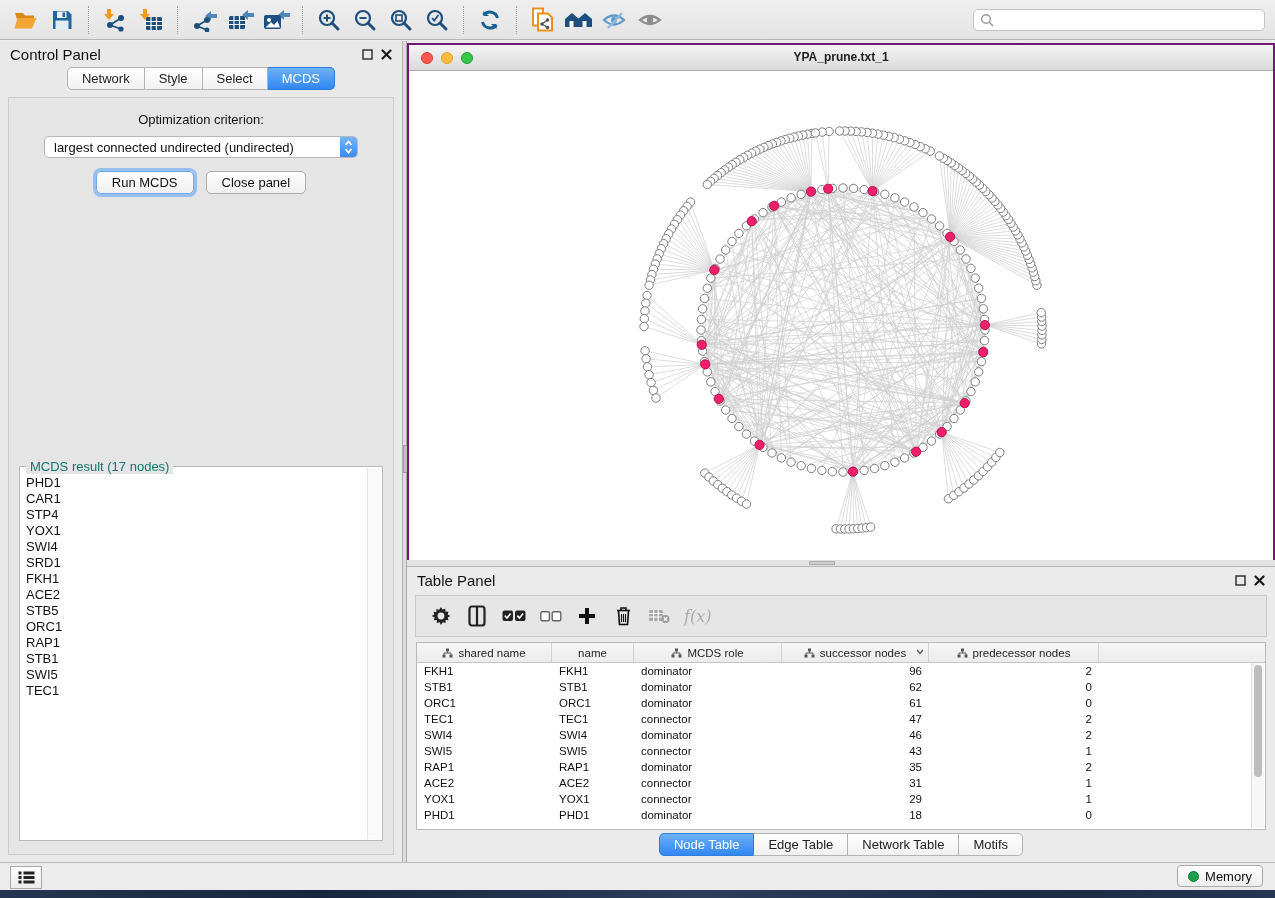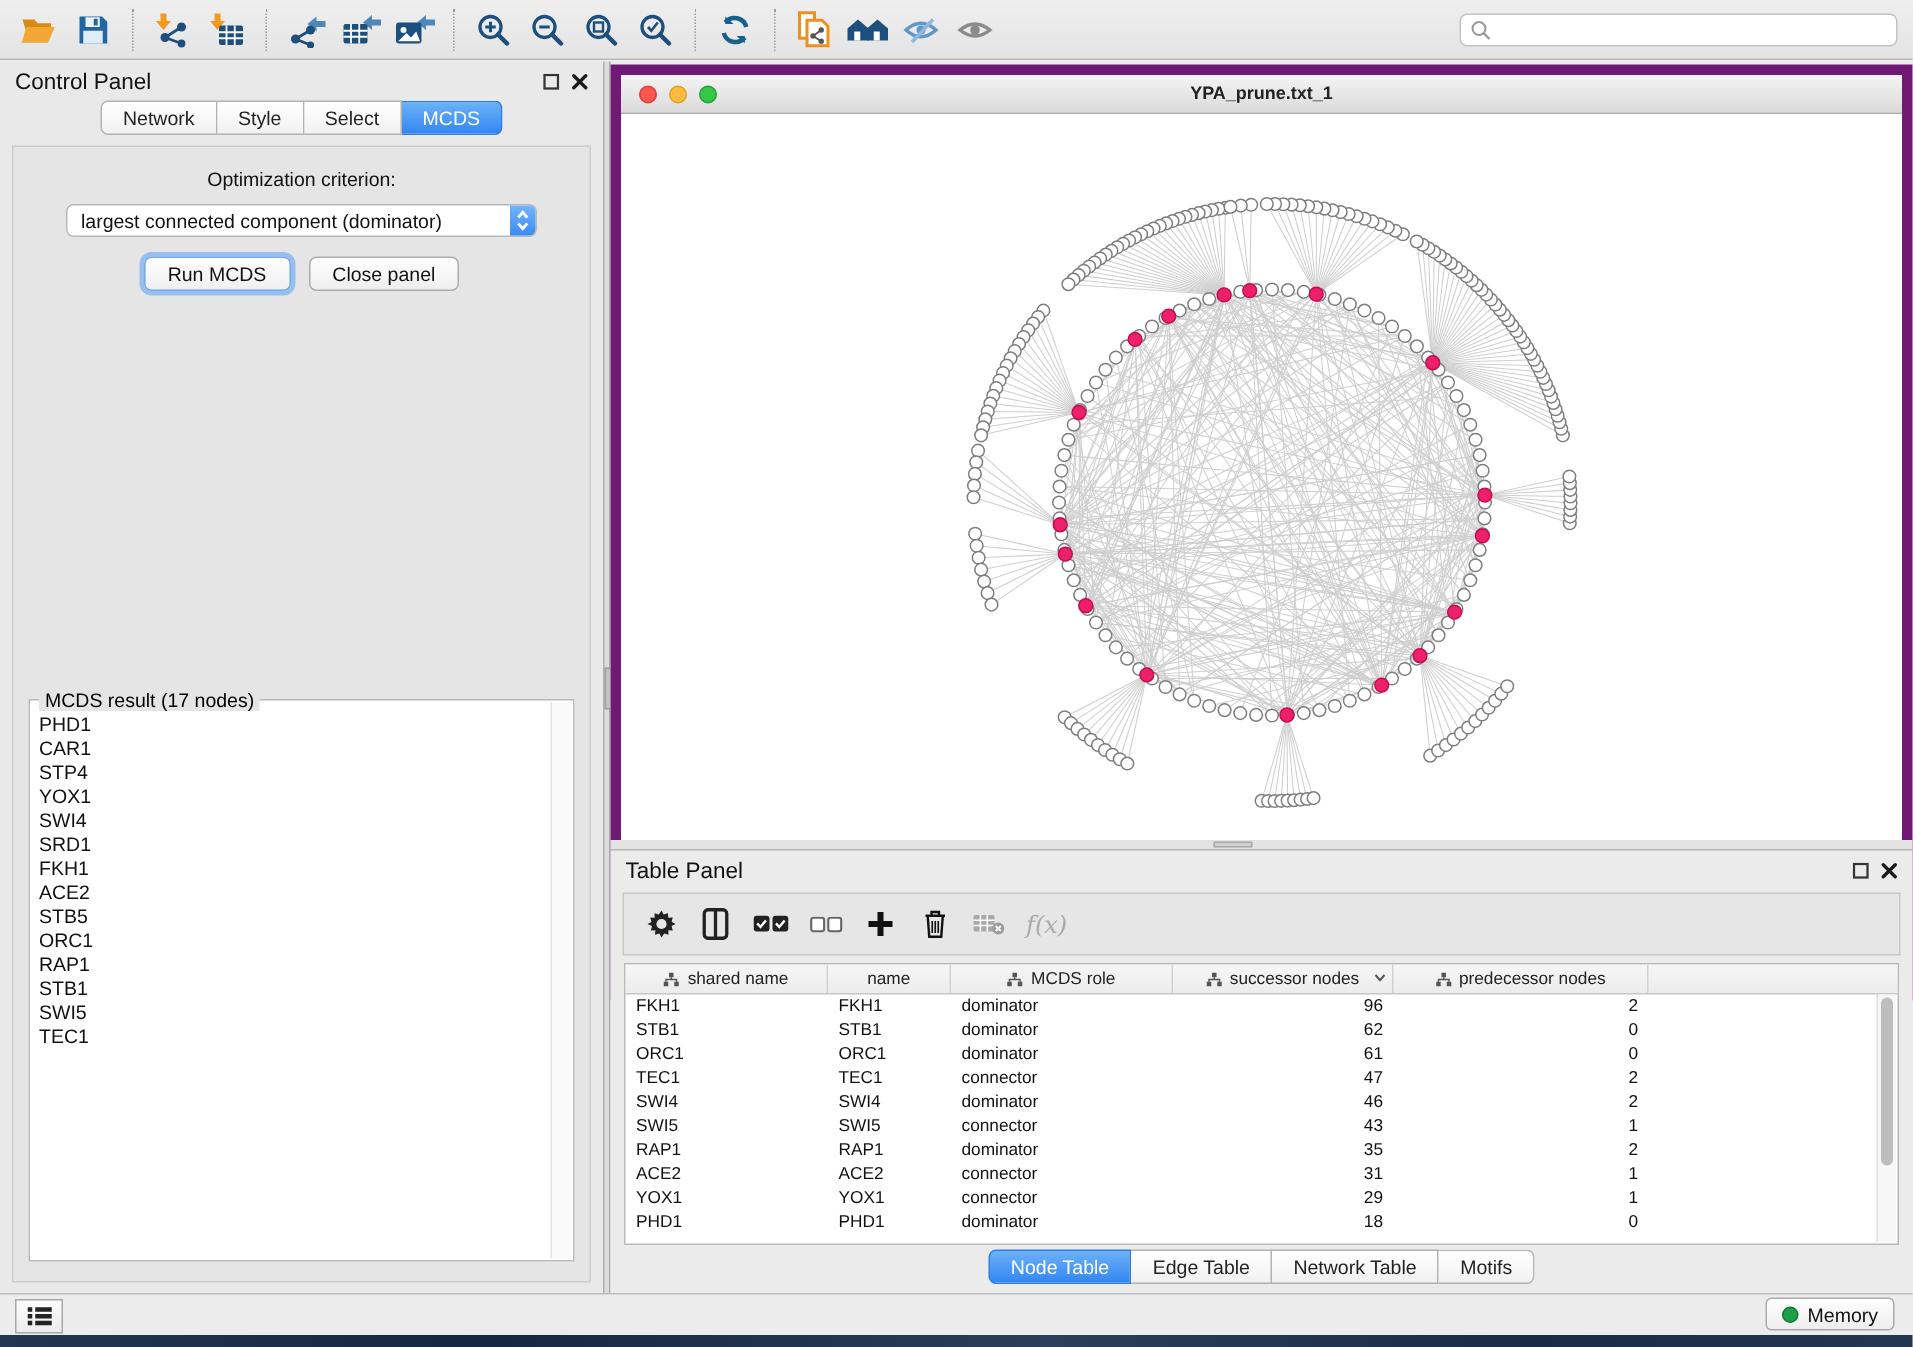--- a/index.html
+++ b/index.html
@@ -24,33 +24,33 @@
   .seg:last-child{border-radius:0 5px 5px 0;}
   .seg.sel{background:linear-gradient(#6db1f8,#3187f1);color:#fff;border-color:#2e7de0;}
   .cp-inner{position:absolute;left:8px;right:8px;top:56px;bottom:8px;background:#e5e5e5;border:1px solid #cdcdcd;}
   .opt-label{text-align:center;margin-top:14px;font-size:13px;color:#111;}
   .select{display:flex;align-items:center;background:#fff;border:1px solid #b8b8b8;border-radius:5px;height:22px;width:314px;margin:9px auto 0 auto;box-sizing:border-box;padding-left:9px;font-size:13px;color:#111;}
   .stepper{margin-left:auto;width:17px;height:20px;border-radius:0 4px 4px 0;background:linear-gradient(#74b4fa,#3a8bf2);display:flex;align-items:center;justify-content:center;}
   .btnrow{display:flex;justify-content:center;gap:12px;margin-top:13px;}
   .btn{background:linear-gradient(#ffffff,#efefef);border:1px solid #adadad;border-radius:5px;padding:3px 15px;font-size:13px;color:#111;}
   .btn.focus{box-shadow:0 0 0 3px rgba(96,165,247,.6);border-color:#74a8e8;}
   .mcds-group{position:absolute;left:10px;right:10px;top:368px;height:373px;border:1px solid #b9b9b9;background:#fff;}
-  .mcds-legend{position:absolute;top:-8px;left:6px;background:#e5e5e5;padding:0 4px;font-size:13px;color:#000000;}
+  .mcds-legend{position:absolute;top:-8px;left:6px;background:#e5e5e5;padding:0 4px;font-size:13px;color:#0f766e;}
   .mcds-list{position:absolute;inset:8px 16px 4px 6px;overflow:hidden;font-size:13px;color:#111;}
   .mcds-list div{line-height:16px;}
   .mcds-scroll{position:absolute;top:1px;bottom:1px;right:1px;width:13px;background:#fafafa;border-left:1px solid #e4e4e4;}
 
   
   .vsplit{position:absolute;left:402px;top:41px;width:5px;bottom:35px;background:#dcdcdc;border-left:1px solid #b0b0b0;border-right:1px solid #a8a8a8;box-sizing:border-box;}
   .vsplit .grip{position:absolute;top:404px;left:0;width:3px;height:26px;background:#c2c2c2;border:1px solid #9e9e9e;}
   .hsplit{position:absolute;left:407px;right:0;top:560px;height:6px;background:#e3e3e3;}
   .hsplit .grip{position:absolute;left:402px;top:1px;width:26px;height:4px;background:#cfcfcf;border:1px solid #aaa;box-sizing:border-box;}
 
   
-  .net-win{position:absolute;left:407px;top:43px;right:0;height:624px;background:#fff;border:7px solid #701a75;box-sizing:border-box;}
+  .net-win{position:absolute;left:407px;top:43px;right:0;height:624px;background:#fff;border:2px solid #701a75;box-sizing:border-box;}
   .net-title{height:25px;background:linear-gradient(#f4f4f4,#dadada);border-bottom:1px solid #ababab;position:relative;text-align:center;font-size:12px;font-weight:bold;color:#222;line-height:25px;}
   .tlight{position:absolute;top:7px;width:12px;height:12px;border-radius:50%;}
   .net-canvas{position:absolute;left:0;right:0;top:25px;bottom:0;}
 
   
   .table-panel{position:absolute;left:407px;top:566px;right:0;bottom:35px;background:#ebebeb;border-top:1px solid #b5b5b5;box-sizing:border-box;}
   .tp-toolbar{position:absolute;left:8px;right:8px;top:28px;height:42px;background:#e6e6e6;border:1px solid #c9c9c9;display:flex;align-items:center;gap:14px;padding:0 14px;box-sizing:border-box;}
   .tpicon{display:flex;align-items:center;justify-content:center;min-width:22px;height:26px;}
   .fx{font-family:"DejaVu Serif",serif;font-style:italic;font-size:16px;color:#aaa;}
   .tbl{position:absolute;left:9px;right:9px;top:75px;height:188px;background:#fff;border:1px solid #b9b9b9;box-sizing:border-box;overflow:hidden;}
@@ -226,21 +226,21 @@
     </div>
     <div class="segbar" id="cp-tabs">
         <span class="seg">Network</span>
         <span class="seg">Style</span>
         <span class="seg">Select</span>
         <span class="seg sel">MCDS</span>
       </div>
     <div class="cp-inner">
       <div class="opt-label">Optimization criterion:</div>
       <div class="select">
-        <span>largest connected component (dominator)</span>
+        <span>largest connected undirected (undirected)</span>
         <span class="stepper">
           <svg width="9" height="14" viewBox="0 0 9 14">
               <path d="M1.5 5 L4.5 1.5 L7.5 5" fill="none" stroke="#fff" stroke-width="1.8"></path>
               <path d="M1.5 9 L4.5 12.5 L7.5 9" fill="none" stroke="#fff" stroke-width="1.8"></path>
             </svg>
         </span>
       </div>
       <div class="btnrow">
         <button class="btn focus">Run MCDS</button>
         <button class="btn">Close panel</button>

